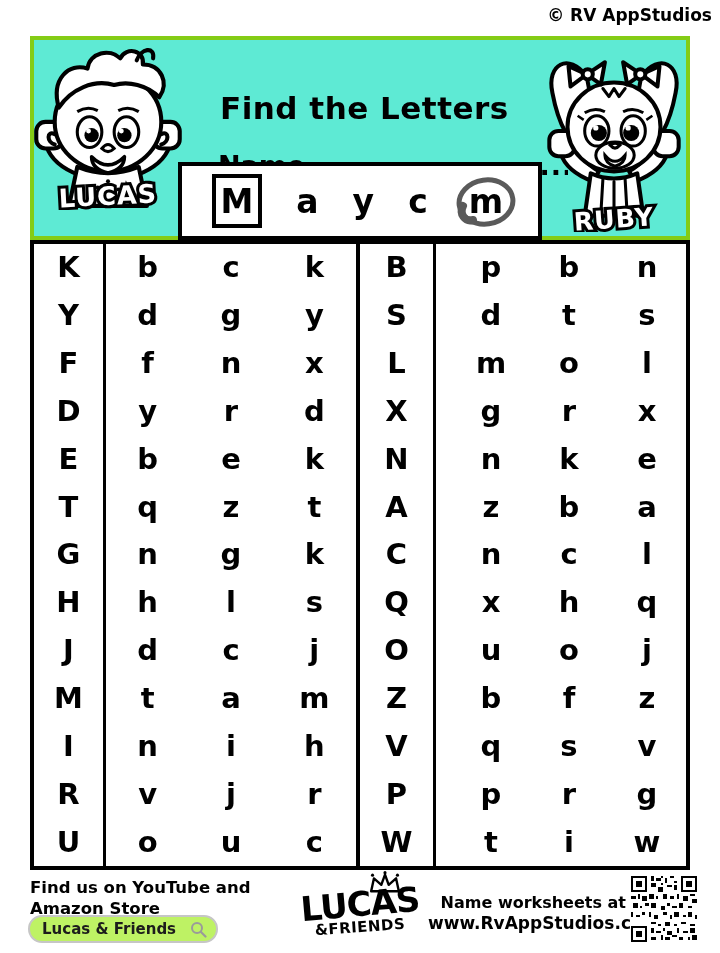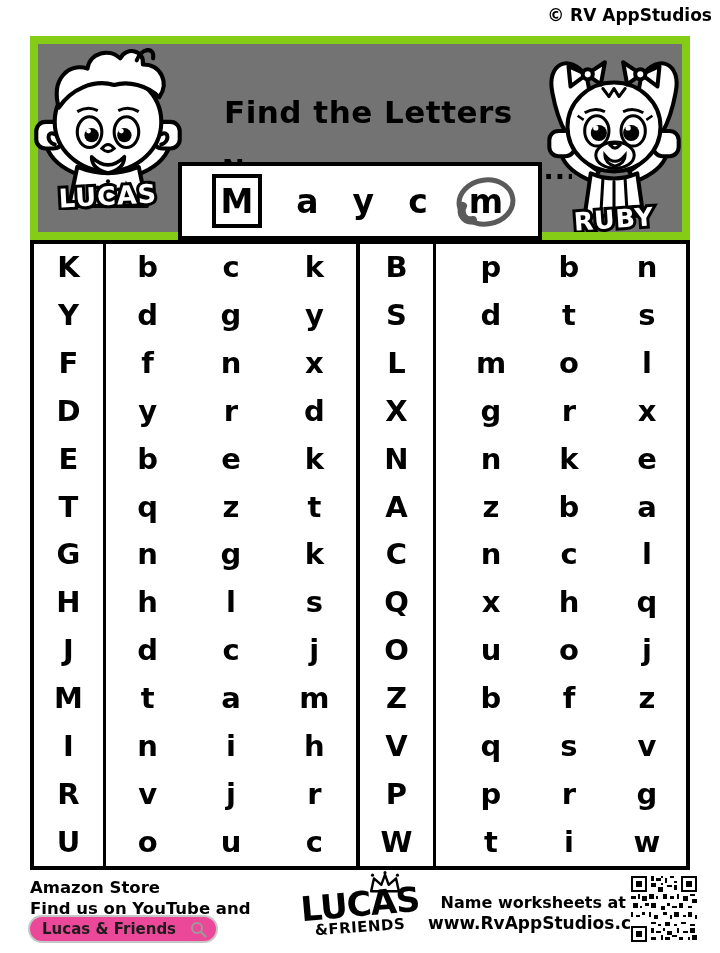--- a/index.html
+++ b/index.html
@@ -4,21 +4,21 @@
 <style>
   html,body{margin:0;padding:0;background:#fff;}
   .page{position:relative;width:720px;height:953px;background:#fff;overflow:hidden;
         font-family:"DejaVu Sans","Liberation Sans",sans-serif;color:#000;}
 
   
   .copyright{position:absolute;top:5px;right:8px;font-size:17px;font-weight:700;}
 
   
   .header-box{position:absolute;left:30px;top:36px;width:660px;height:204px;
-              border:8px solid #84cc16;box-sizing:border-box;background:#737373;}
+              border:4px solid #84cc16;box-sizing:border-box;background:#5eead4;}
   .title{position:absolute;left:186px;top:50px;font-size:31px;font-weight:700;letter-spacing:.5px;}
   .name-row{position:absolute;left:184px;top:110px;font-size:27px;font-weight:700;
             display:flex;width:350px;overflow:hidden;white-space:nowrap;}
   .name-row .dots{margin-left:9px;letter-spacing:1px;}
 
   .lucas{position:absolute;left:30px;top:44px;}
   .ruby{position:absolute;left:534px;top:40px;}
 
   
   .target-box{position:absolute;left:178px;top:162px;width:364px;height:78px;
@@ -39,21 +39,21 @@
   .half.right{flex:1;}
   .caps-col{width:69px;border-right:3px solid #000;display:grid;grid-template-rows:repeat(13,1fr);}
   .half.right .caps-col{width:73px;}
   .letters-grid{flex:1;display:grid;grid-template-columns:repeat(3,1fr);grid-template-rows:repeat(13,1fr);}
   .half.right .letters-grid{padding-left:16px;}
   .cell{display:flex;align-items:center;justify-content:center;font-size:29px;font-weight:700;line-height:1;}
 
   
   .find-us{position:absolute;left:30px;top:877px;font-size:16.5px;font-weight:700;line-height:1.3;}
   .search-pill{position:absolute;left:28px;top:915px;width:190px;height:28px;box-sizing:border-box;
-               border:2px solid #c6c6c6;border-radius:15px;background:#ec4899;
+               border:2px solid #c6c6c6;border-radius:15px;background:#bef264;
                display:flex;align-items:center;justify-content:space-between;padding:0 9px 0 12px;
                font-size:15px;font-weight:700;color:#1c1c1c;}
   .logo{position:absolute;left:288px;top:872px;width:144px;height:78px;text-align:center;}
   .logo .crown{position:absolute;left:78px;top:-1px;}
   .logo-main{margin-top:16px;font-size:34px;font-weight:800;letter-spacing:-1px;
              transform:rotate(-5deg);line-height:.95;}
   .logo-sub{font-size:15px;font-weight:800;letter-spacing:.5px;transform:rotate(-4deg);margin-top:-2px;}
   .more{position:absolute;left:428px;top:893px;width:198px;text-align:right;font-weight:700;line-height:1.25;}
   .more .l1{font-size:16px;}
   .more .l2{font-size:17px;}
@@ -271,22 +271,22 @@
           <div class="cell low">r</div>
           <div class="cell low">g</div>
           <div class="cell low">t</div>
           <div class="cell low">i</div>
           <div class="cell low">w</div>
         </div>
     </div>
   </div>
 
   <div class="find-us">
+    <div>Find us on YouTube and</div>
     <div>Amazon Store</div>
-    <div>Find us on YouTube and</div>
   </div>
 
   <div class="search-pill">
     <span>Lucas &amp; Friends</span>
     <svg width="17" height="17" viewBox="0 0 17 17">
       <circle cx="7" cy="7" r="5" fill="none" stroke="#9a9a9a" stroke-width="2"></circle>
       <path d="M11,11 L15.5,15.5" stroke="#9a9a9a" stroke-width="2.2" stroke-linecap="round"></path>
     </svg>
   </div>
 

